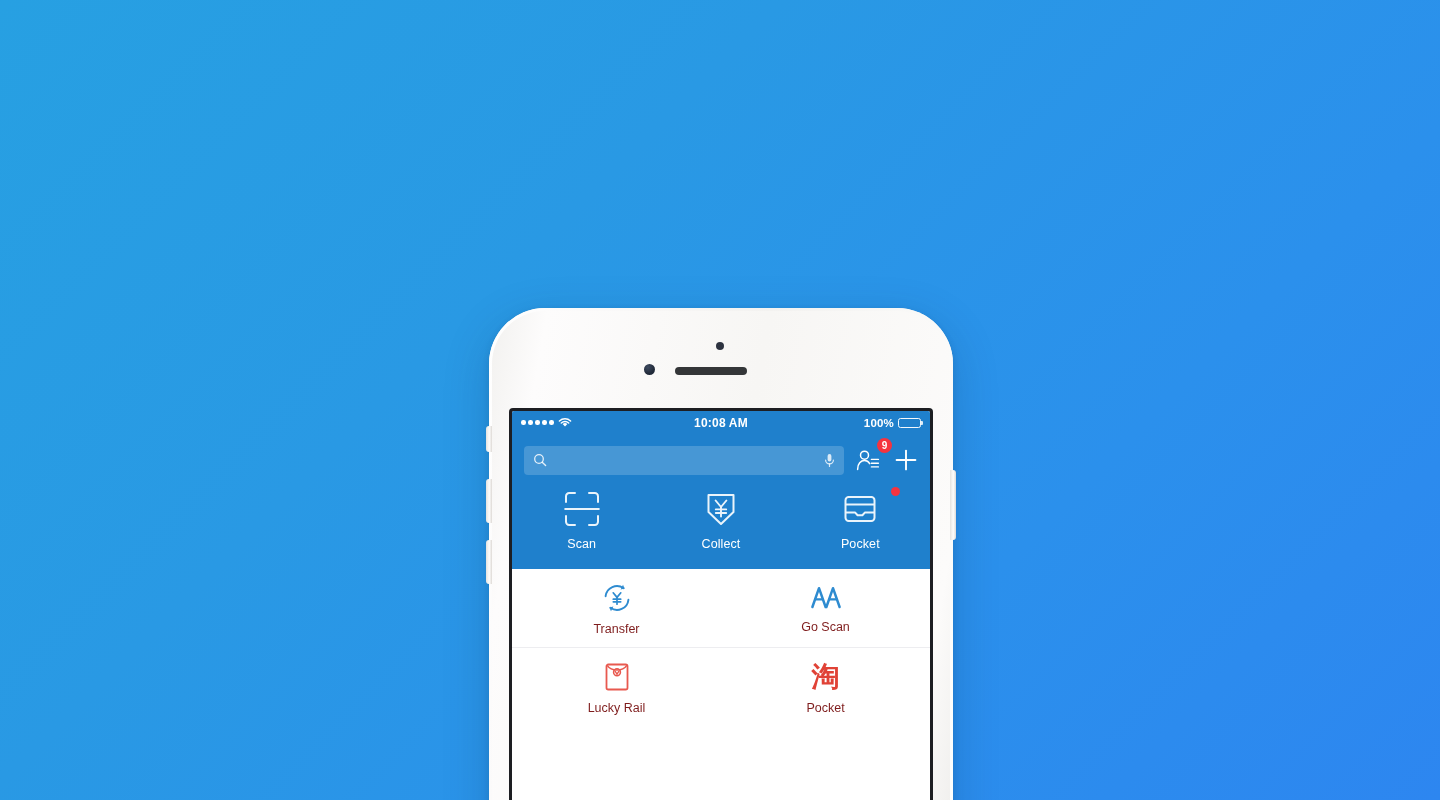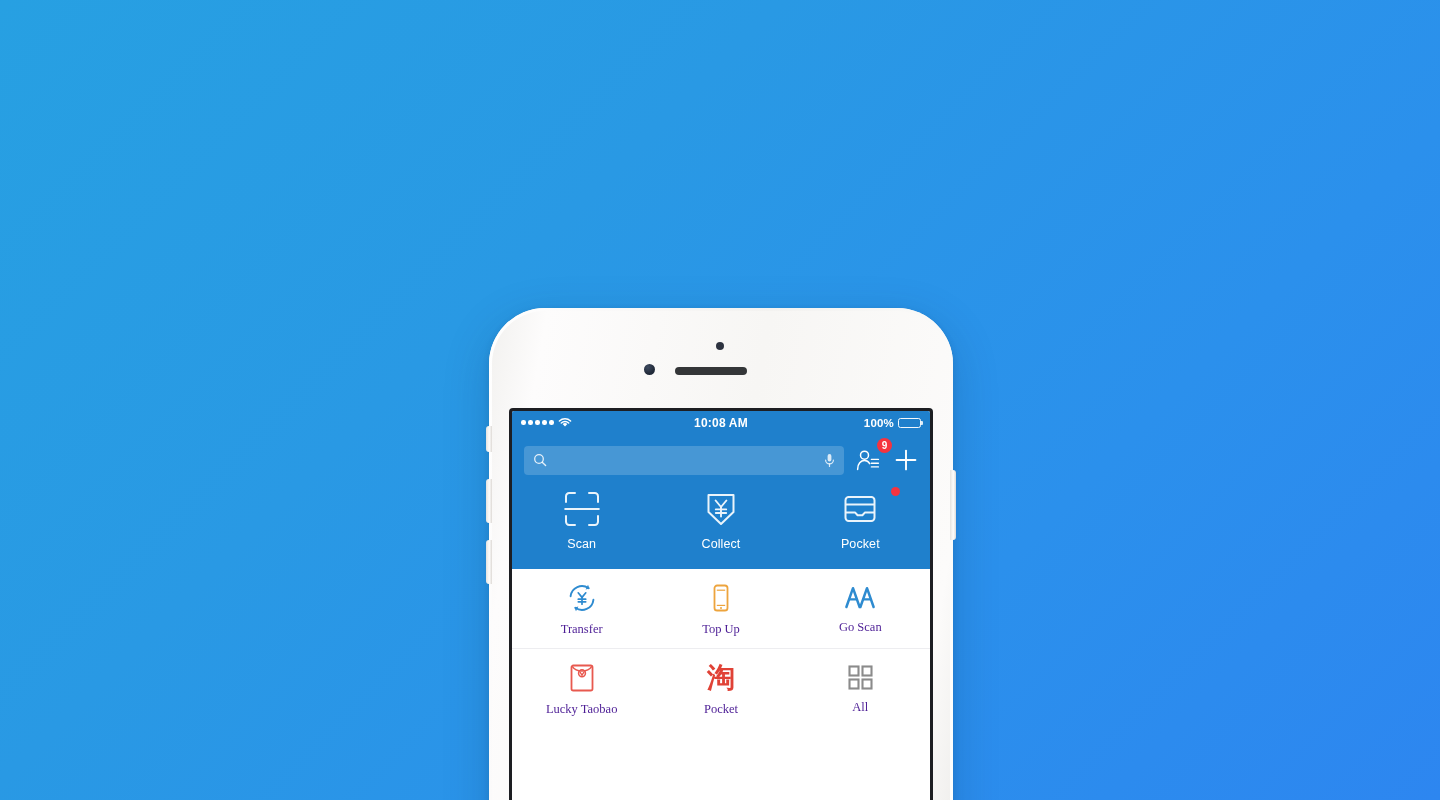--- a/index.html
+++ b/index.html
@@ -145,21 +145,21 @@
   .q-dot{
     position:absolute; top:-3px; right:30px;
     width:9px; height:9px; background:#f5333f; border-radius:50%;
   }
 
   
   .white-area{ background:#fff; }
   .grid-row{ display:flex; padding:14px 0 11px 0; }
   .grid-row + .grid-row{ border-top:1px solid #ededf0; }
   .cell{ flex:1; display:flex; flex-direction:column; align-items:center; gap:9px; }
-  .cell .lbl{ color:#4c1d95; font-size:12.5px;font-family:Liberation Serif, serif; }
+  .cell .lbl{ color:#7f1d1d; font-size:12.5px; }
 
   svg{ display:block; }
 </style>
 </head>
 <body>
 
 <div id="phone">
   <div id="phone-inner-bevel"></div>
 
   <div class="side-btn" id="ring-sw"></div>
@@ -306,31 +306,20 @@
                 <line x1="18.8" y1="9.8" x2="15" y2="14.4"></line>
                 <line x1="15" y1="14.4" x2="15" y2="21.2"></line>
                 <line x1="11.3" y1="16.2" x2="18.7" y2="16.2"></line>
                 <line x1="11.3" y1="18.8" x2="18.7" y2="18.8"></line>
               </g>
             </svg>
           </span>
           <span class="lbl">Transfer</span>
         </div>
 
-        <div class="cell">
-          <span>
-            <svg width="30" height="30" viewBox="0 0 30 30">
-              <rect x="8.5" y="2.5" width="13" height="25" rx="2.6" stroke="#eda43d" stroke-width="1.8" fill="none"></rect>
-              <line x1="10.8" y1="7.2" x2="19.2" y2="7.2" stroke="#eda43d" stroke-width="1.2"></line>
-              <line x1="10.8" y1="22.4" x2="19.2" y2="22.4" stroke="#eda43d" stroke-width="1.2"></line>
-              <circle cx="15" cy="24.9" r="1.0" fill="#eda43d"></circle>
-            </svg>
-          </span>
-          <span class="lbl">Top Up</span>
-        </div>
 
 
         <div class="cell">
           <span>
             <svg width="32" height="28" viewBox="0 0 32 28">
               <path d="M2.4 24 L9.0 5.2 L15.6 24" stroke="#2e8bd0" stroke-width="2.5" fill="none" stroke-linecap="round" stroke-linejoin="round"></path>
               <line x1="5.6" y1="16.4" x2="12.4" y2="16.4" stroke="#2e8bd0" stroke-width="2.3" stroke-linecap="round"></line>
               <path d="M16.4 24 L23.0 5.2 L29.6 24" stroke="#2e8bd0" stroke-width="2.5" fill="none" stroke-linecap="round" stroke-linejoin="round"></path>
               <line x1="19.6" y1="16.4" x2="26.4" y2="16.4" stroke="#2e8bd0" stroke-width="2.3" stroke-linecap="round"></line>
             </svg>
@@ -344,42 +333,29 @@
 
         <div class="cell">
           <span>
             <svg width="28" height="30" viewBox="0 0 28 30">
               <rect x="3.5" y="2.5" width="21" height="25" rx="1.8" stroke="#e8594f" stroke-width="1.8" fill="none"></rect>
               <path d="M4.2 3.4 C8.4 9.6 19.6 9.6 23.8 3.4" stroke="#e8594f" stroke-width="1.6" fill="none"></path>
               <circle cx="14" cy="10.2" r="3.4" stroke="#e8594f" stroke-width="1.6" fill="none"></circle>
               <path d="M12.1 9.2 L14 12.2 L15.9 9.2" stroke="#e8594f" stroke-width="1.3" fill="none" stroke-linecap="round"></path>
             </svg>
           </span>
-          <span class="lbl">Lucky Taobao</span>
+          <span class="lbl">Lucky Rail</span>
         </div>
 
         <div class="cell">
           <span style="font-size:28px;line-height:30px;color:#e04236;font-weight:bold;font-family:'DejaVu Sans',sans-serif;">淘</span>
           <span class="lbl">Pocket</span>
         </div>
 
 
-        <div class="cell">
-          <span>
-            <svg width="28" height="28" viewBox="0 0 28 28">
-              <g stroke="#8b8b8b" stroke-width="2.1" fill="none">
-                <rect x="3.5" y="3.5" width="9" height="9"></rect>
-                <rect x="16.5" y="3.5" width="9" height="9"></rect>
-                <rect x="3.5" y="16.5" width="9" height="9"></rect>
-                <rect x="16.5" y="16.5" width="9" height="9"></rect>
-              </g>
-            </svg>
-          </span>
-          <span class="lbl">All</span>
-        </div>
 
       </div>
 
     </div>
 
   </div>
   </div>
 </div>
 
 </body></html>

